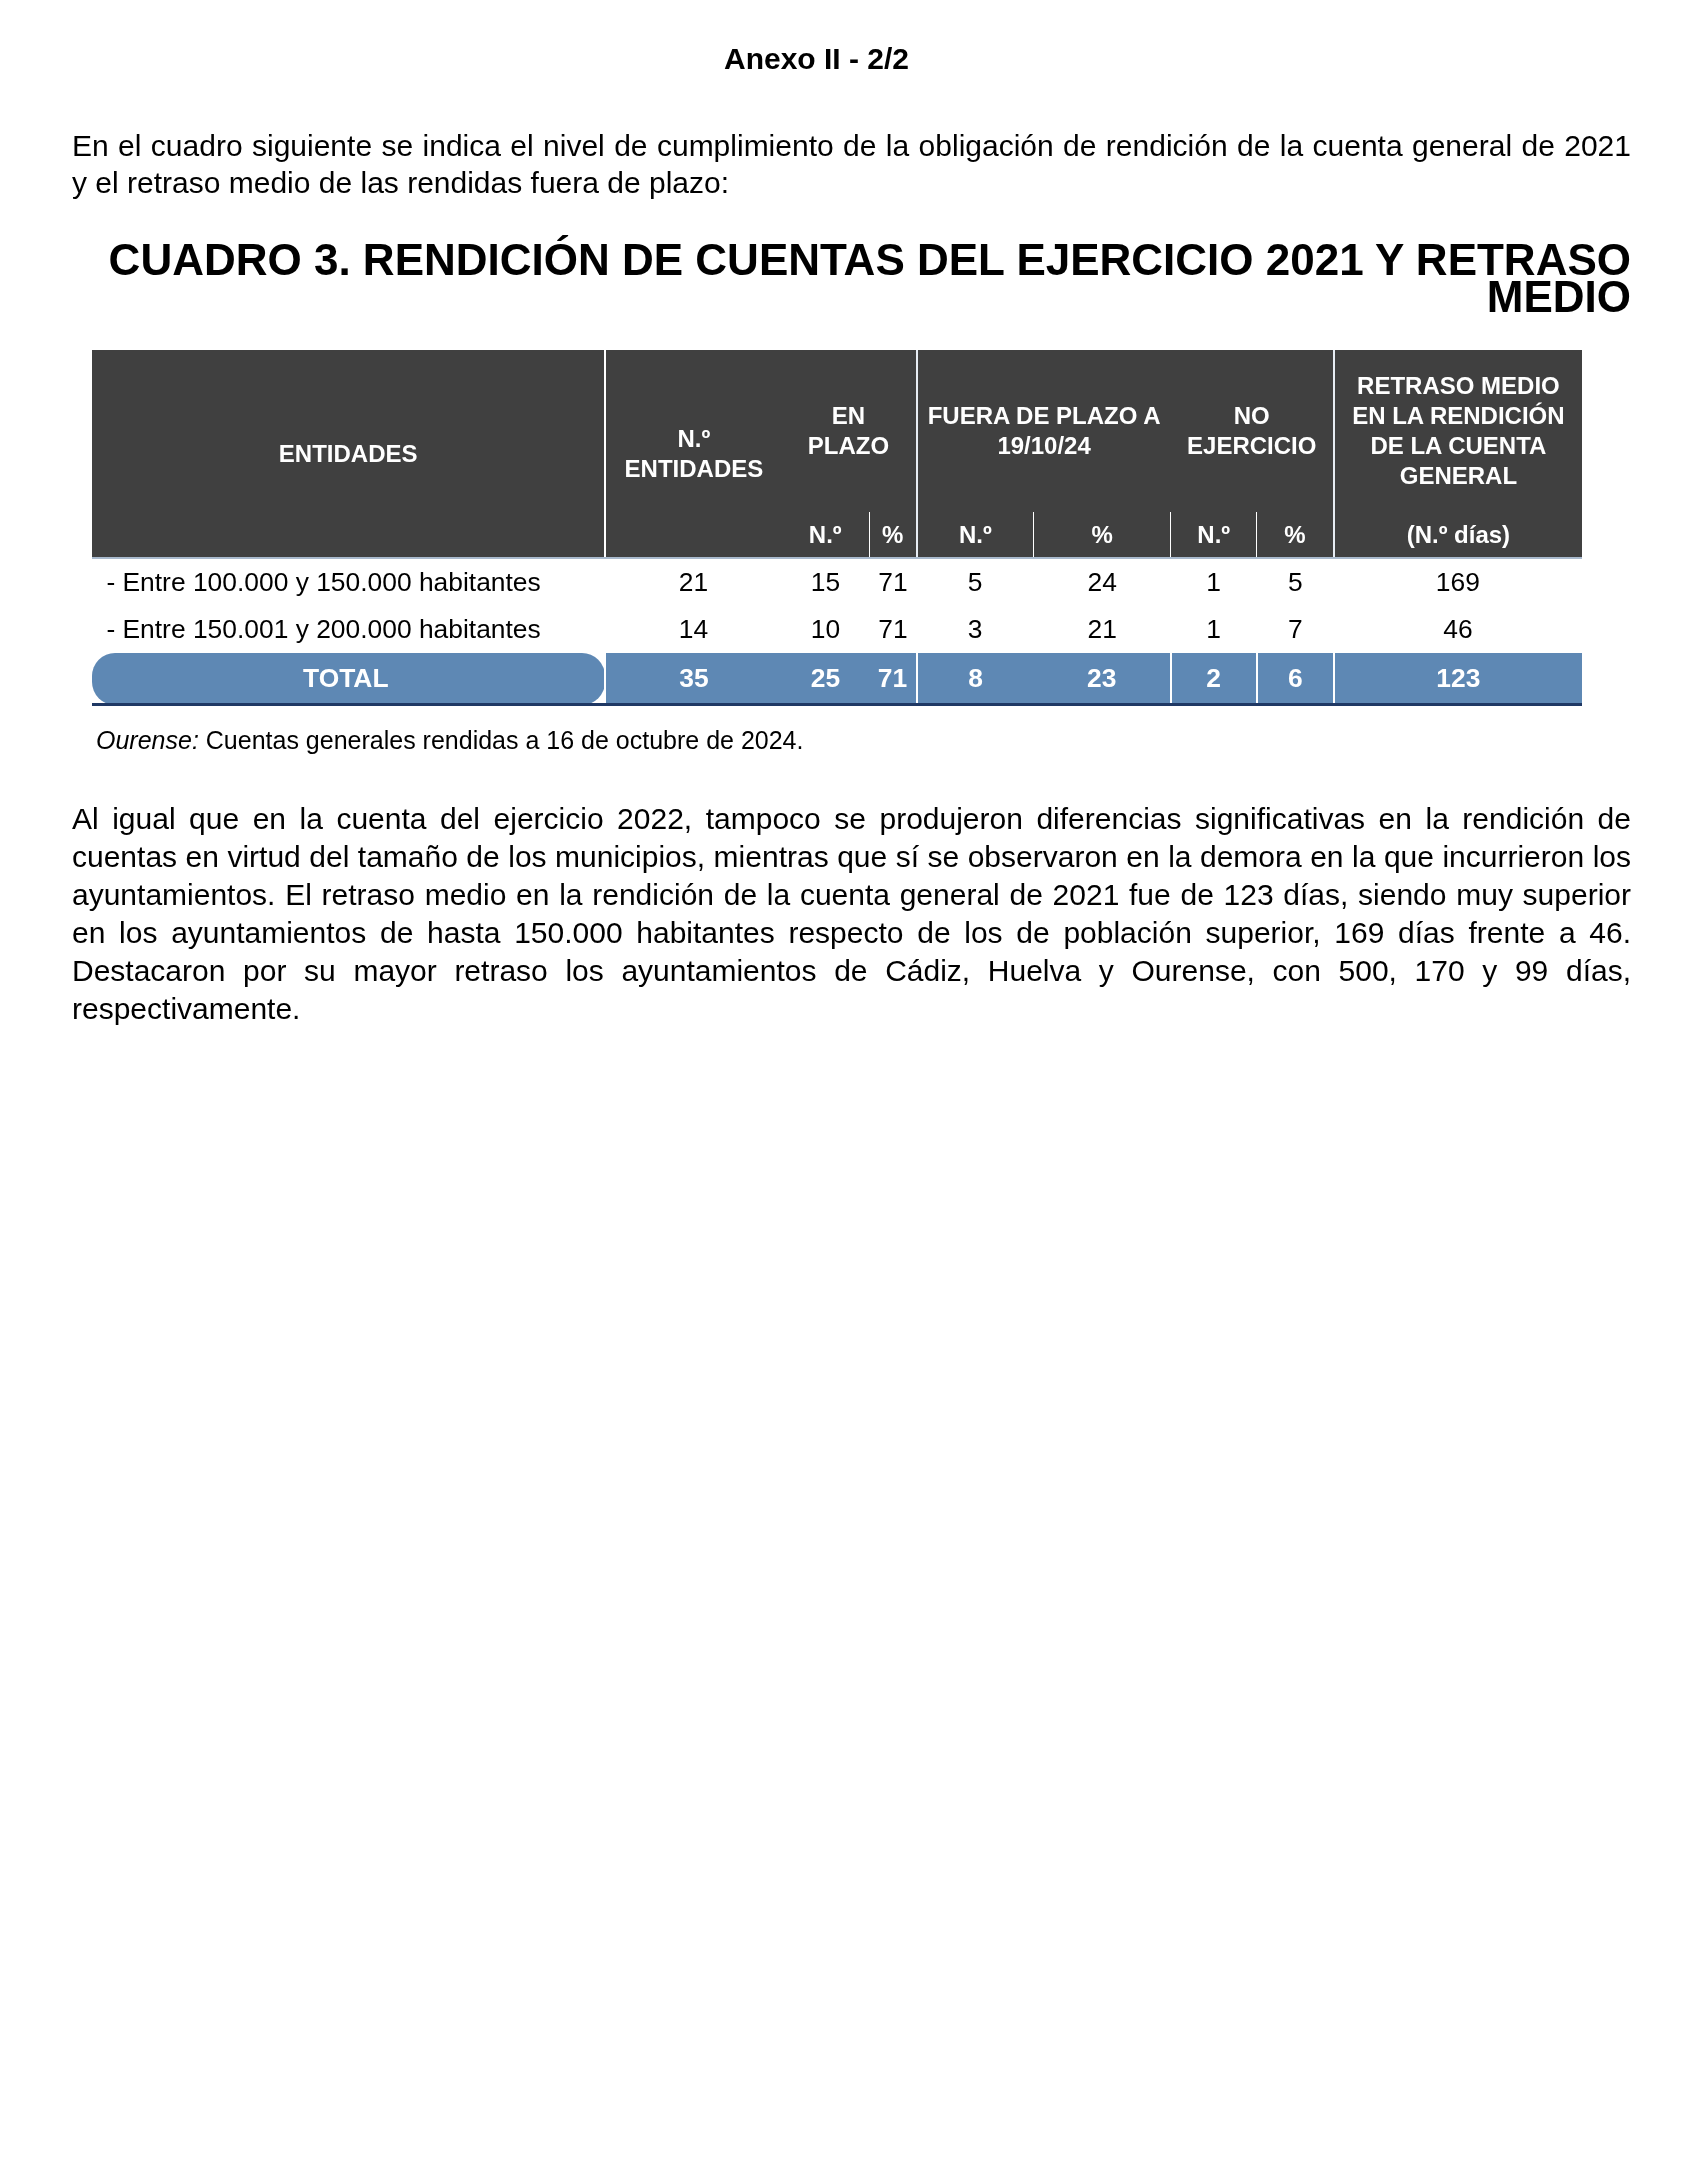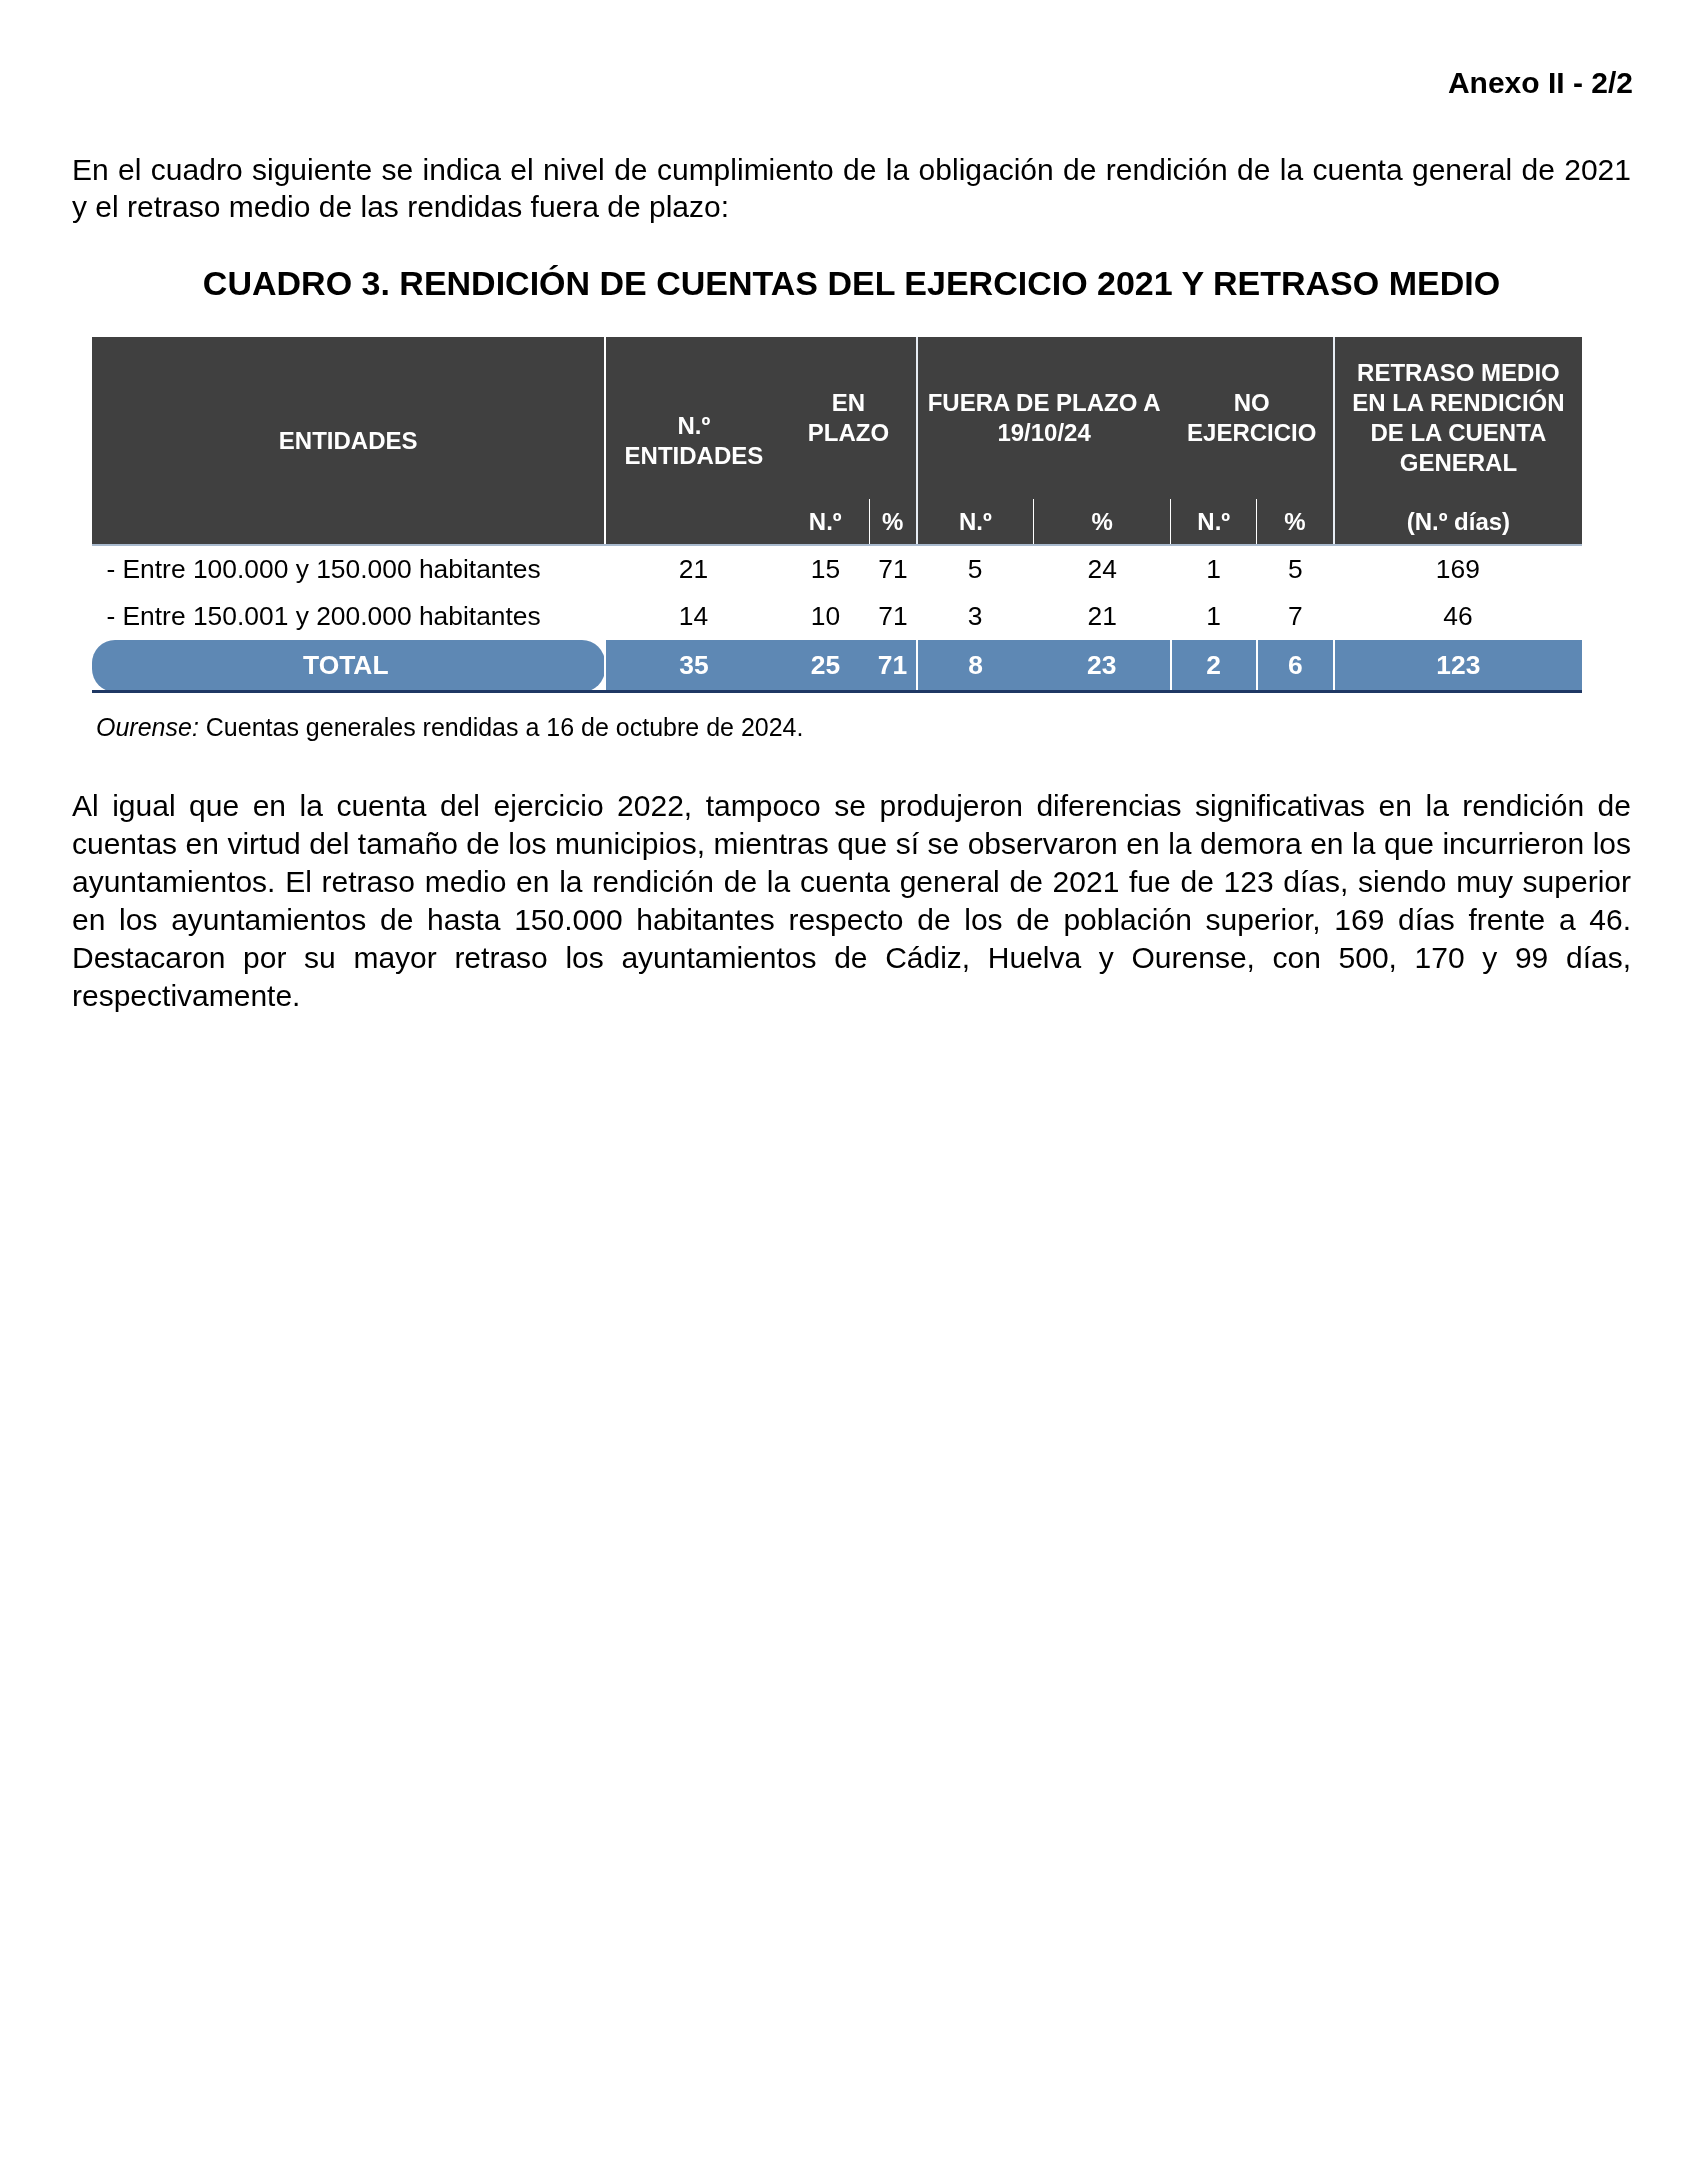--- a/index.html
+++ b/index.html
@@ -7,41 +7,40 @@
     width: 1704px; height: 2172px;
     background: #ffffff;
     font-family: "Liberation Sans", "DejaVu Sans", sans-serif;
     color: #000000;
   }
   .page { position: relative; width: 1704px; height: 2172px; overflow: hidden; }
 
   .annex {
     padding-top: 42px;
     margin-right: 71px;
-    text-align: right;
+    text-align: center;
     font-weight: bold;
     font-size: 30px;
     line-height: 34px;
-    margin-top: 24px;
   }
 
   .intro {
     margin: 51px 72px 0 72px;
     width: 1559px;
     font-size: 30px;
     line-height: 37px;
     text-align: justify;
   }
 
   .table-title {
     margin: 40px 72px 0 72px;
     width: 1559px;
-    text-align: center;
+    text-align: right;
     font-weight: bold;
-    font-size: 34px;
+    font-size: 44px;
     line-height: 37px;
   }
 
   .tbl-wrap { margin: 35px 0 0 92px; }
 
   table.results {
     border-collapse: collapse;
     table-layout: fixed;
     width: 1490px;
   }

